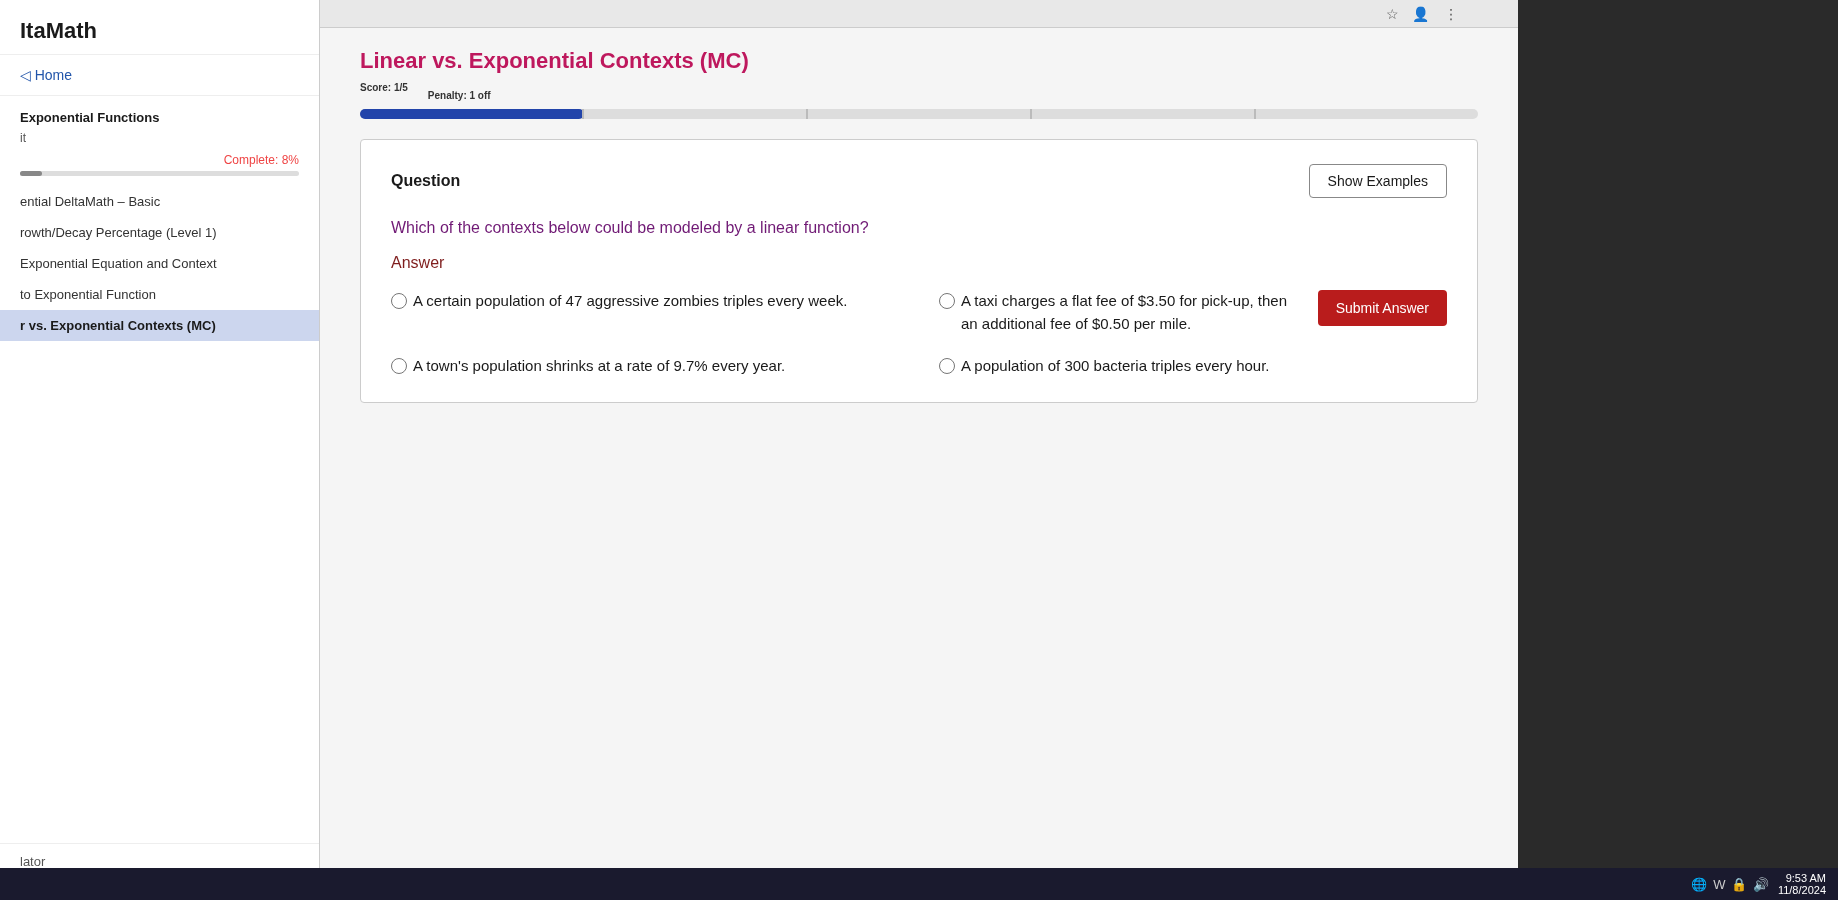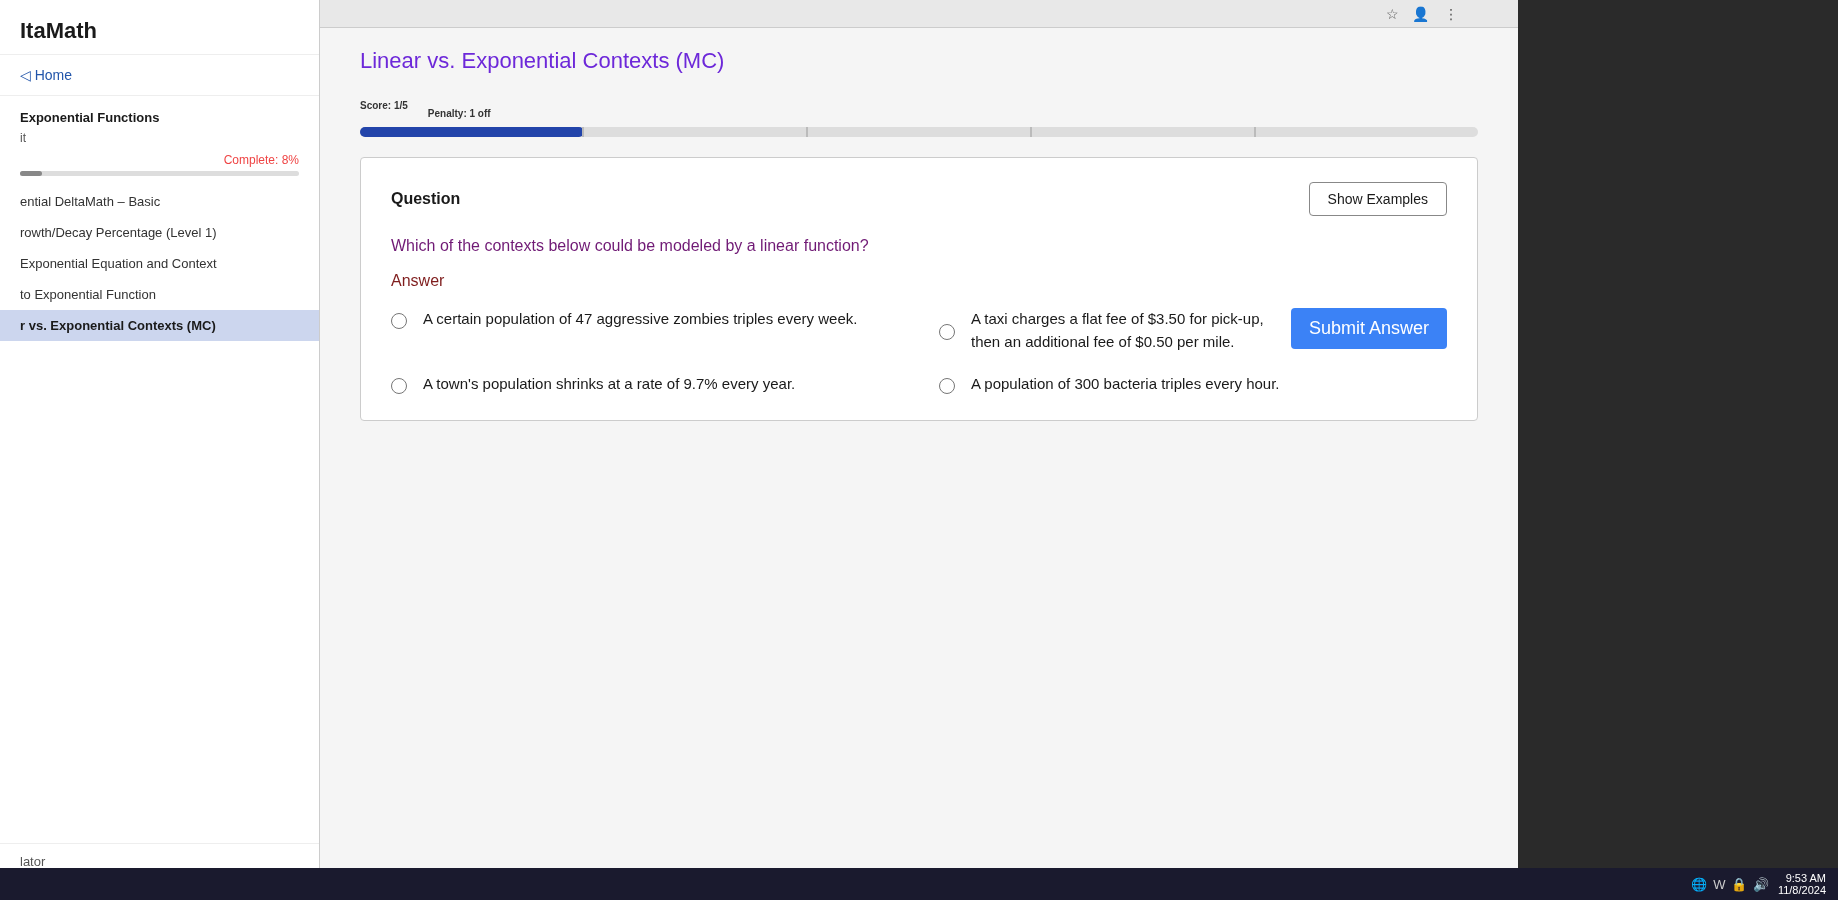--- a/index.html
+++ b/index.html
@@ -126,23 +126,22 @@
       font-size: 14px;
       color: #555;
       cursor: pointer;
     }
     .content-area {
       padding: 20px 40px 20px 40px;
       flex: 1;
     }
     .page-title {
       font-size: 22px;
-      font-weight: normal;
-      color: #6d28d9;
-      margin-bottom: 18px;
+      font-weight: bold;
+      color: #be185d;
     }
     .score-row {
       display: flex;
       align-items: center;
       gap: 20px;
       margin-bottom: 8px;
       font-size: 10px;
       color: #333;
     }
     .score-label { font-weight: bold; }
@@ -214,42 +213,42 @@
       margin-bottom: 18px;
     }
     .answer-grid {
       display: grid;
       grid-template-columns: 1fr 1fr;
       gap: 20px 40px;
       align-items: start;
     }
     .answer-option {
       display: flex;
-      align-items: center;
-      gap: 16px;
+      align-items: flex-start;
+      gap: 6px;
       font-size: 15px;
       color: #1a1a1a;
       cursor: pointer;
       line-height: 1.5;
     }
     .answer-option input[type="radio"] {
       margin-top: 3px;
       accent-color: #2244aa;
       width: 16px;
       height: 16px;
       flex-shrink: 0;
     }
     .answer-option-text {
       font-size: 15px;
       line-height: 1.5;
     }
     .submit-btn {
-      background: #3b82f6;
+      background: #b91c1c;
       color: #fff;
-      font-size: 18px;
+      font-size: 14px;
       border: none;
       border-radius: 4px;
       padding: 10px 18px;
       cursor: pointer;
       white-space: nowrap;
     }
     .answer-with-submit {
       display: flex;
       align-items: flex-start;
       gap: 16px;

